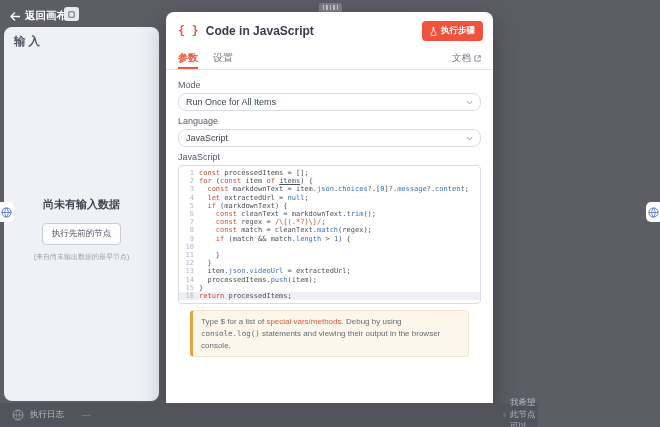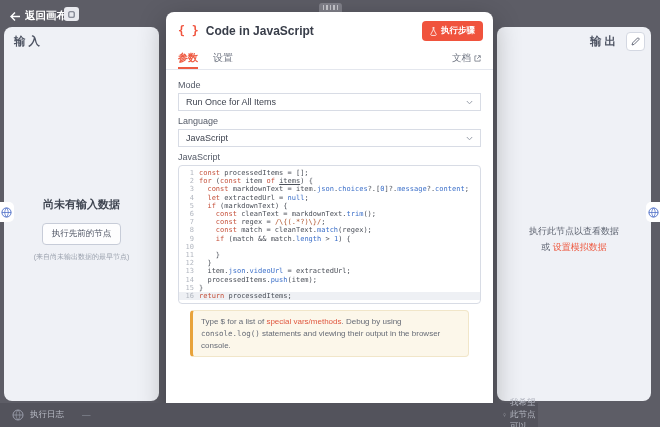--- a/index.html
+++ b/index.html
@@ -47,21 +47,21 @@
   .modal-title{margin-left:7px;font-size:12px;font-weight:700;color:#383d49;}
   .run-btn{margin-left:auto;background:#f0533d;color:#fff;font-size:8.5px;font-weight:600;
     padding:4px 8px;border-radius:4px;display:flex;align-items:center;gap:4px;border:none;cursor:pointer;}
   .tabs{display:flex;align-items:center;padding:0 12px;border-bottom:1px solid #e4e7ee;height:22px;gap:15px;}
   .tab{font-size:10px;color:#707683;height:100%;display:flex;align-items:center;cursor:pointer;}
   .tab.active{color:#ee5a41;font-weight:700;box-shadow:inset 0 -2px 0 #ee5a41;}
   .docs{margin-left:auto;display:flex;align-items:center;gap:3px;font-size:9.5px;color:#707683;cursor:pointer;}
 
   .form{padding:5px 12px 0;}
   .field-label{font-size:9px;color:#545a67;margin:5px 0 3px;}
-  .select{height:16px;border:1px solid #d8dce5;border-radius:0;display:flex;align-items:center;
+  .select{height:16px;border:1px solid #d8dce5;border-radius:8px;display:flex;align-items:center;
     padding:0 7px;font-size:9px;color:#3f4450;background:#fff;cursor:pointer;}
   .select svg{margin-left:auto;}
 
   .editor{margin-top:2px;border:1px solid #d8dce5;border-radius:4px;overflow:hidden;
     font-family:"DejaVu Sans Mono",monospace;font-size:7px;line-height:8.2px;padding:3px 0;}
   .code-row{display:flex;white-space:pre;}
   .code-row.active{background:#eef0f4;}
   .ln{width:15px;text-align:right;padding-right:5px;color:#b2b7c0;flex:none;}
   .code{color:#4a4f58;}
   .kw{color:#c5503a;}
@@ -109,37 +109,20 @@
 
   <div class="panel input-panel">
     <div class="panel-title input-title">输入</div>
     <div class="input-empty">
       <div class="input-empty-title">尚未有输入数据</div>
       <div><span class="exec-btn">执行先前的节点</span></div>
       <div class="input-hint">(来自尚未输出数据的最早节点)</div>
     </div>
   </div>
 
-  <div class="panel output-panel">
-    <div class="output-head">
-      <span class="panel-title">输出</span>
-      <span class="icon-btn">
-        <svg width="9" height="9" viewBox="0 0 9 9">
-            <path d="M1 8 L1.6 5.9 L6.4 1.1 A0.8 0.8 0 0 1 7.6 1.1 L7.9 1.4 A0.8 0.8 0 0 1 7.9 2.6 L3.1 7.4 Z" fill="none" stroke="#5a6070" stroke-width="0.9"></path>
-          </svg>
-      </span>
-    </div>
-    <div class="output-empty">
-      <div>执行此节点以查看数据</div>
-      <div>
-        <span>或</span>
-        <span class="mock-link">设置模拟数据</span>
-      </div>
-    </div>
-  </div>
 
   <div class="edge-badge edge-left">
     <svg width="11" height="11" viewBox="0 0 12 12">
         <circle cx="6" cy="6" r="5" fill="none" stroke="#4668c5" stroke-width="1"></circle>
         <path d="M1 6 H11 M6 1 C3.5 3.5 3.5 8.5 6 11 M6 1 C8.5 3.5 8.5 8.5 6 11" fill="none" stroke="#4668c5" stroke-width="0.8"></path>
       </svg>
   </div>
   <div class="edge-badge edge-right">
     <svg width="11" height="11" viewBox="0 0 12 12">
         <circle cx="6" cy="6" r="5" fill="none" stroke="#4668c5" stroke-width="1"></circle>

